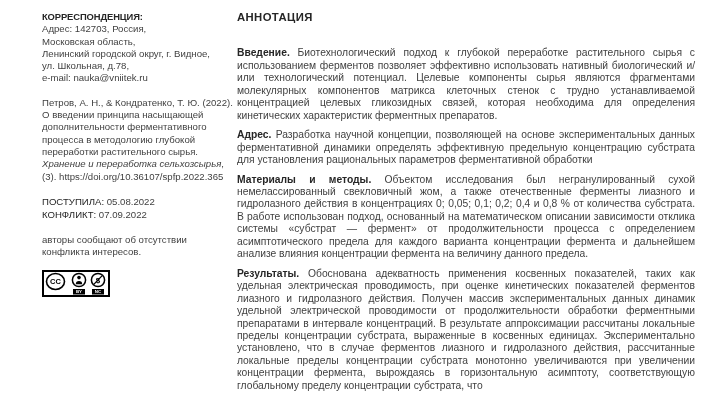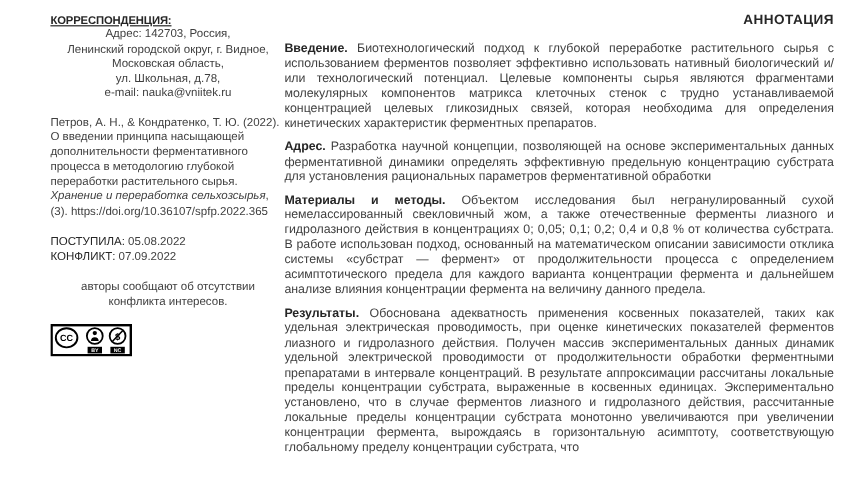--- a/index.html
+++ b/index.html
@@ -12,53 +12,53 @@
     overflow: hidden;
   }
   
   .sidebar {
     position: absolute; left: 42px; top: 11px; width: 196px;
     font-size: 9.6px; line-height: 12.3px;
   }
   .meta-block { margin-bottom: 12px; }
   .meta-heading {
     font-weight: bold; color: #262626;
-    font-size: 9.4px; letter-spacing: -0.1px; white-space: nowrap; text-decoration: underline;
+    font-size: 9.4px; letter-spacing: -0.1px; white-space: nowrap;
   }
-  .meta-line { white-space: nowrap; text-align: center; }
+  .meta-line { white-space: nowrap; }
   .citation-text { line-height: 12.3px; }
   .citation-text .journal { font-style: italic; }
   .doi { display: inline; }
   .dates-block .date-line { line-height: 13.4px; white-space: nowrap; }
   .date-label { font-weight: normal; color: #262626; }
   .license-badge { margin-top: 7px; display: block; cursor: pointer; }
   
   .main {
     position: absolute; left: 237px; top: 11px; width: 458px;
     font-size: 10.3px; line-height: 12.45px;
     text-align: justify;
   }
   .main-title {
     font-weight: bold; color: #262626;
     font-size: 11.3px; letter-spacing: 0.4px;
-    margin: 0 0 12px 0; text-align: right;
+    margin: 0 0 24px 0; text-align: left;
   }
   .abstract-para { margin: 0 0 7px 0; }
   .abstract-para .lead { font-weight: bold; color: #262626; }
 </style>
 </head>
 <body>
 
 <div class="sidebar">
 
   <div class="meta-block">
     <div class="meta-heading">КОРРЕСПОНДЕНЦИЯ:</div>
     <div class="meta-line">Адрес: 142703, Россия,</div>
+    <div class="meta-line">Московская область,</div>
     <div class="meta-line">Ленинский городской округ, г. Видное,</div>
-    <div class="meta-line">Московская область,</div>
     <div class="meta-line">ул. Школьная, д.78,</div>
     <div class="meta-line">e-mail: nauka@vniitek.ru</div>
   </div>
 
 
   <div class="meta-block">
     <div class="citation-text"><span>Петров, А. Н., &amp; Кондратенко, Т. Ю. (2022). О введении принципа насыщающей дополнительности ферментативного процесса в методологию глубокой переработки растительного сырья. </span><span class="journal">Хранение и переработка сельхозсырья</span><span>, (3).</span> <span class="doi">https://doi.org/10.36107/spfp.2022.365</span></div>
   </div>
 
   <div class="meta-block dates-block">

